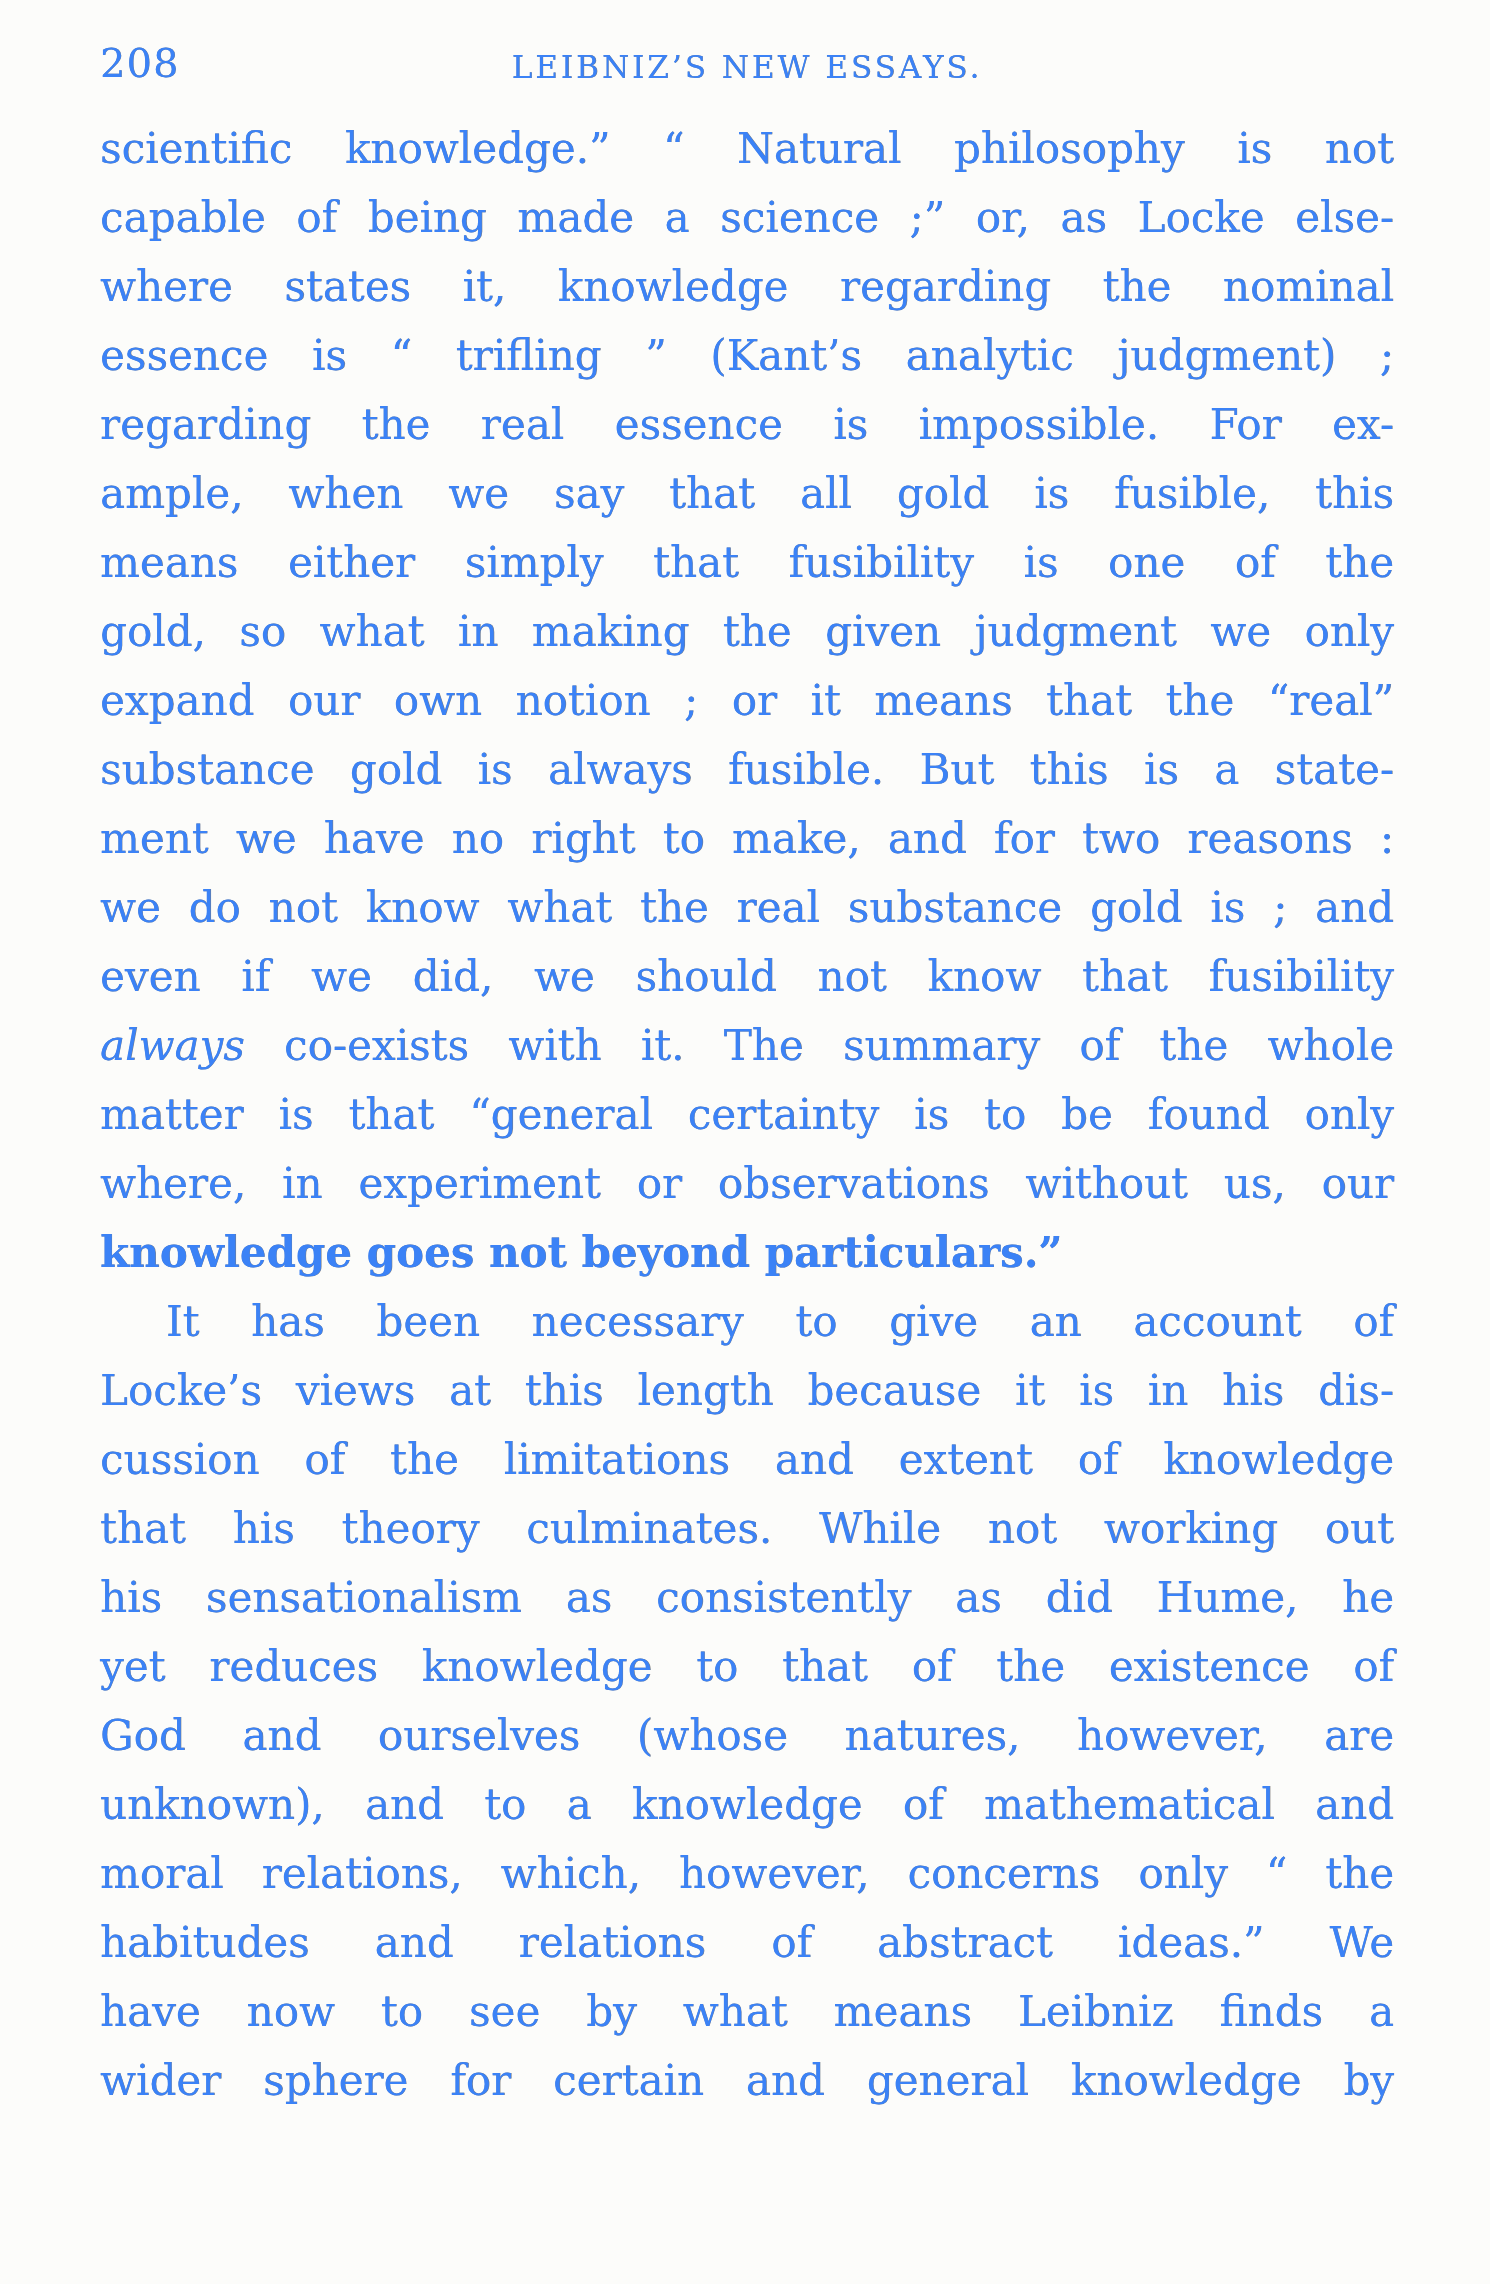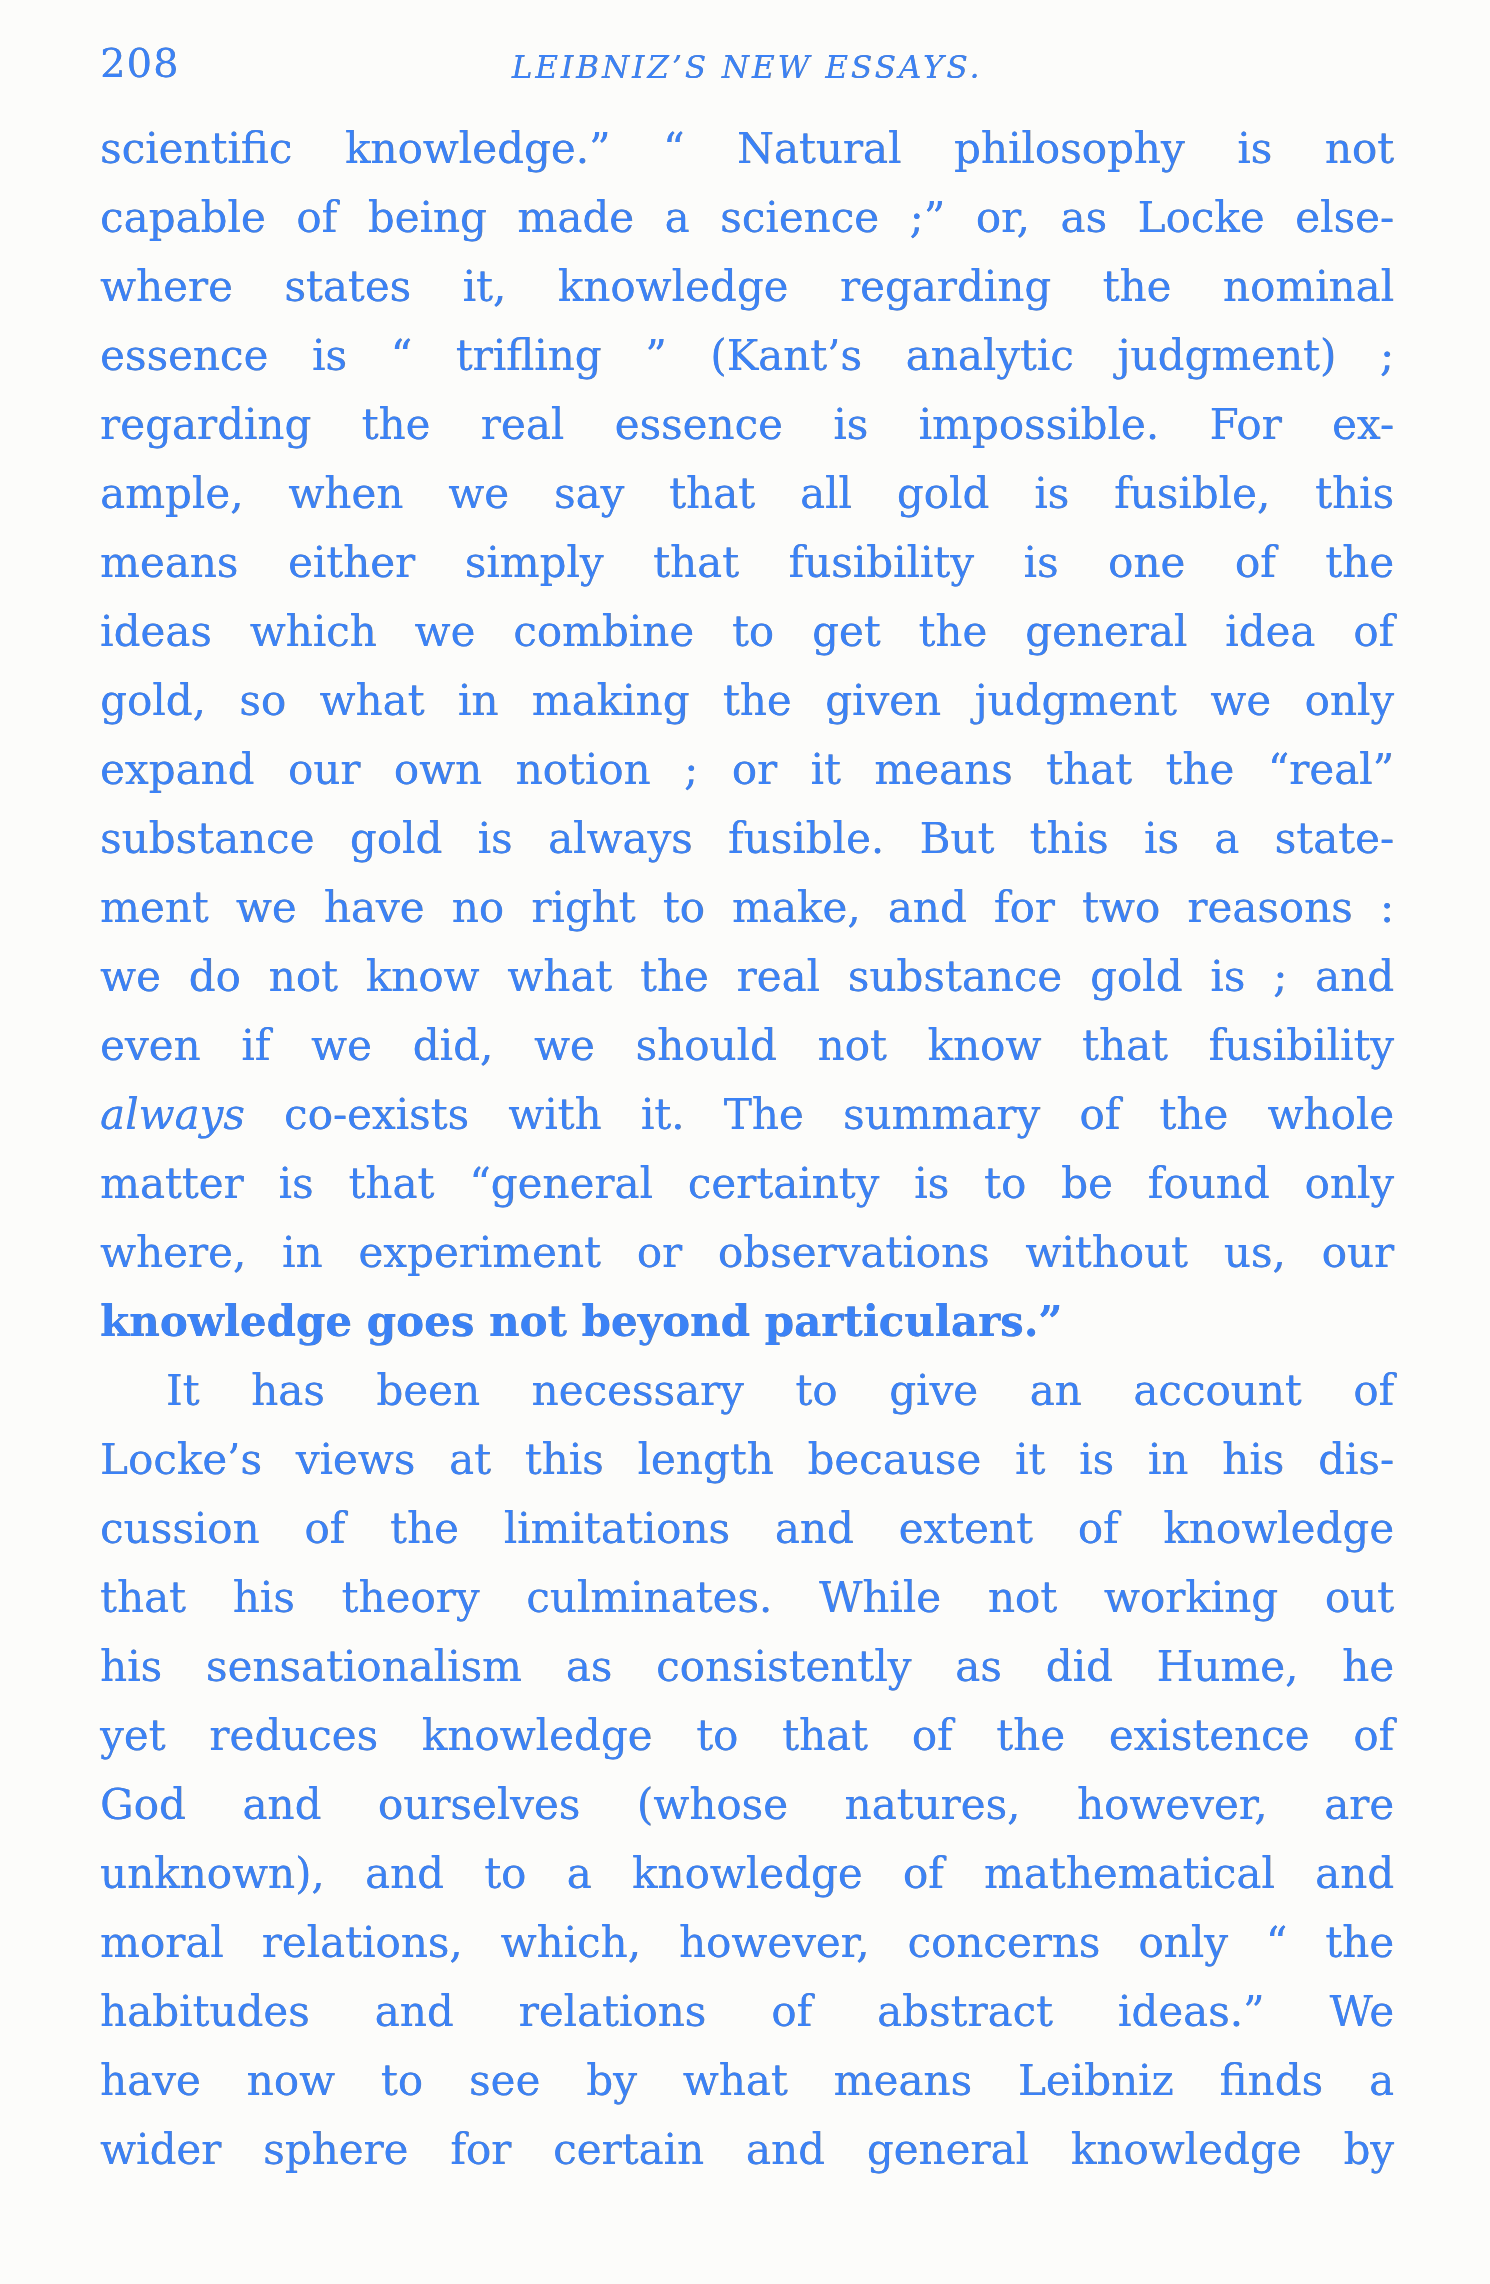--- a/index.html
+++ b/index.html
@@ -29,21 +29,20 @@
     left: 0;
     top: 0;
     font-size: 40px;
     letter-spacing: 1px;
   }
   .running-title {
     text-align: center;
     font-size: 31px;
     letter-spacing: 3px;
     padding-top: 9px;
-    font-style: italic;
   }
 
   .text-block {
     font-size: 42px;
     line-height: 69px;
   }
   .paragraph { margin: 0; }
   .line {
     text-align: justify;
     text-align-last: justify;
@@ -64,21 +63,20 @@
   </div>
   <div class="text-block">
       <div class="paragraph">
         <div class="line"><span>scientific knowledge.” “ Natural philosophy is not</span></div>
         <div class="line"><span>capable of being made a science ;” or, as Locke else-</span></div>
         <div class="line"><span>where states it, knowledge regarding the nominal</span></div>
         <div class="line"><span>essence is “ trifling ” (Kant’s analytic judgment) ;</span></div>
         <div class="line"><span>regarding the real essence is impossible. For ex-</span></div>
         <div class="line"><span>ample, when we say that all gold is fusible, this</span></div>
         <div class="line"><span>means either simply that fusibility is one of the</span></div>
-        <div class="line"><span>ideas which we combine to get the general idea of</span></div>
         <div class="line"><span>gold, so what in making the given judgment we only</span></div>
         <div class="line"><span>expand our own notion ; or it means that the “real”</span></div>
         <div class="line"><span>substance gold is always fusible. But this is a state-</span></div>
         <div class="line"><span>ment we have no right to make, and for two reasons :</span></div>
         <div class="line"><span>we do not know what the real substance gold is ; and</span></div>
         <div class="line"><span>even if we did, we should not know that fusibility</span></div>
         <div class="line"><span class="italic">always</span><span> co-exists with it. The summary of the whole</span></div>
         <div class="line"><span>matter is that “general certainty is to be found only</span></div>
         <div class="line"><span>where, in experiment or observations without us, our</span></div>
         <div class="line short"><span>knowledge goes not beyond particulars.”</span></div>

